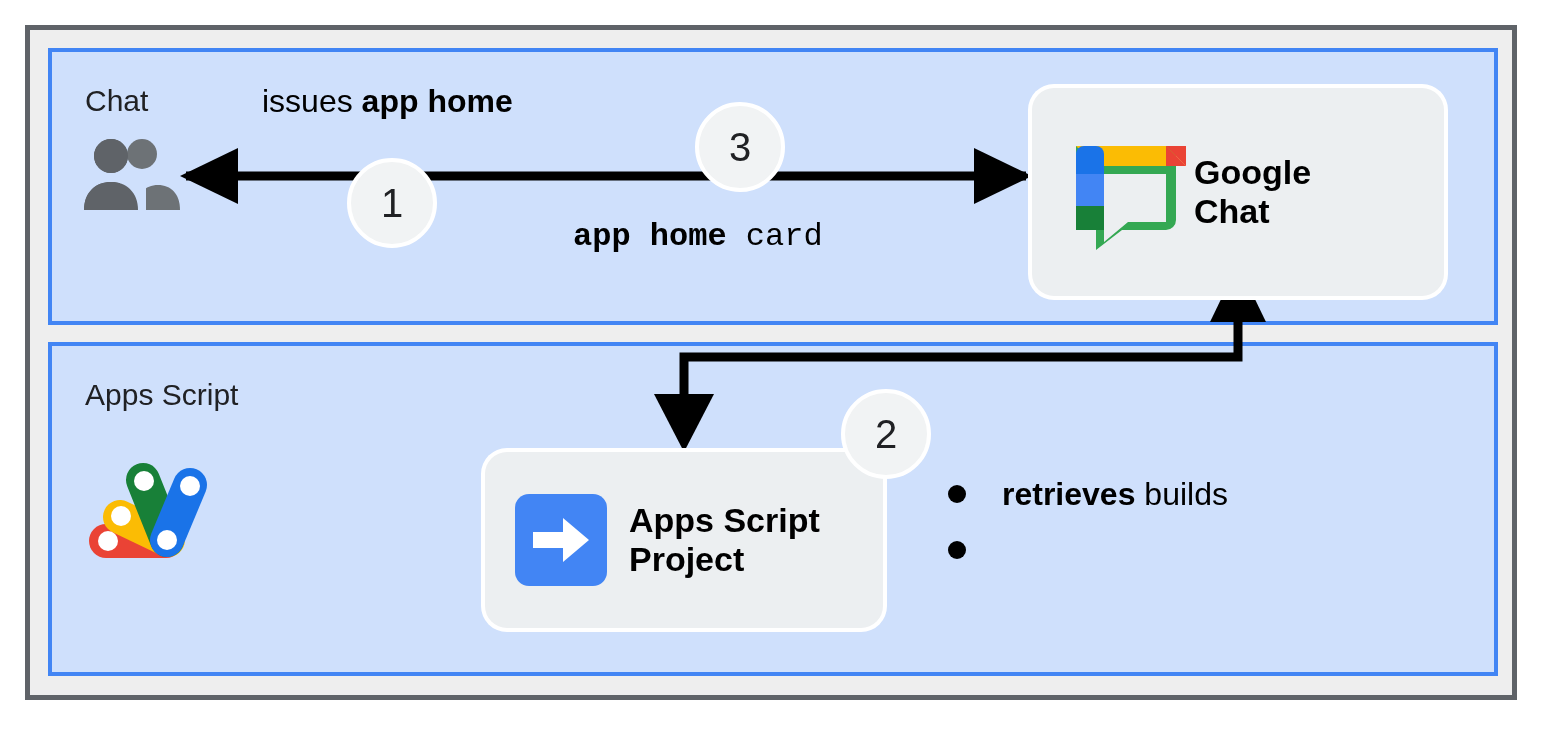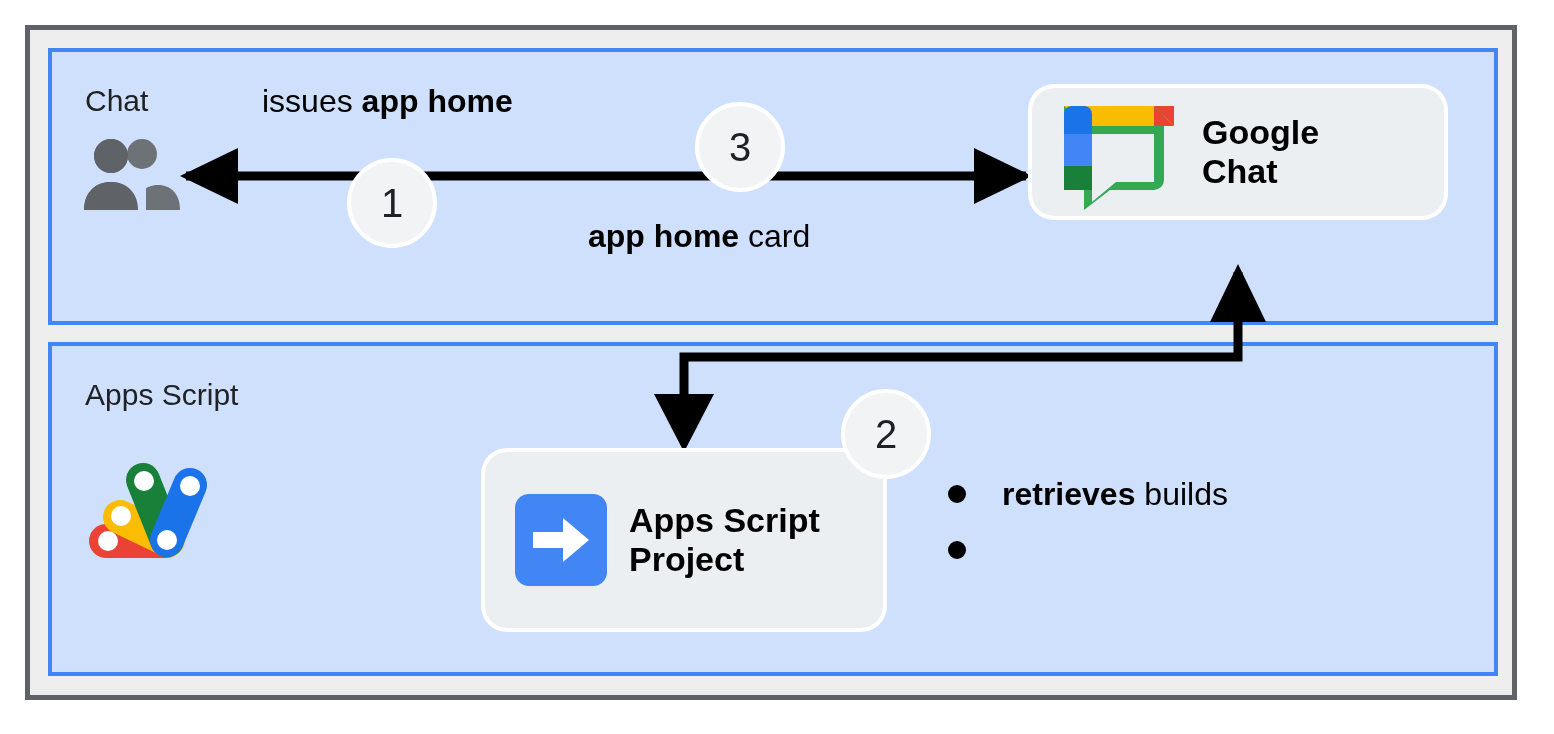--- a/index.html
+++ b/index.html
@@ -13,31 +13,31 @@
   #panel-users{left:48px;top:48px;width:1450px;height:277px;}
   #panel-apps{left:48px;top:342px;width:1450px;height:334px;}
 
   .panel-label{position:absolute;font-size:30px;color:#202124;font-weight:400;
     font-family:"Liberation Sans",sans-serif;letter-spacing:0px;white-space:nowrap;}
   #label-users{left:85px;top:84px;}
   #label-apps{left:85px;top:378px;}
 
   .node-box{position:absolute;background:#eceff1;border-radius:22px;box-shadow:0 0 0 4px #ffffff;
     display:flex;align-items:center;box-sizing:border-box;}
-  #box-chat{left:1032px;top:88px;width:412px;height:128px;padding-left:22px;gap:28px;}
+  #box-chat{left:1032px;top:88px;width:412px;height:208px;padding-left:34px;gap:8px;}
   #box-project{left:485px;top:452px;width:398px;height:176px;padding-left:30px;gap:22px;}
 
   .node-title{font-size:34px;font-weight:700;color:#000000;line-height:1.14;
     font-family:"Liberation Sans",sans-serif;white-space:pre-line;}
 
   .edge-label{position:absolute;font-size:32px;color:#000000;white-space:nowrap;
     font-family:"Liberation Sans",sans-serif;}
   .edge-label b{font-weight:700;}
   #lbl-access{left:262px;top:83px;}
-  #lbl-card{left:588px;top:218px;}
+  #lbl-card{left:573px;top:218px;font-family:Liberation Mono, monospace;}
 
   .step{position:absolute;width:90px;height:90px;border-radius:50%;background:#f1f3f4;
     border:4px solid #ffffff;display:flex;align-items:center;justify-content:center;
     font-size:40px;color:#202124;font-family:"Liberation Sans",sans-serif;box-sizing:border-box;}
   #step-1{left:347px;top:158px;}
   #step-3{left:695px;top:102px;}
   #step-2{left:841px;top:389px;}
 
   .bullets{position:absolute;left:948px;top:466px;width:470px;}
   .bullet-row{display:flex;align-items:center;gap:36px;height:56px;}

